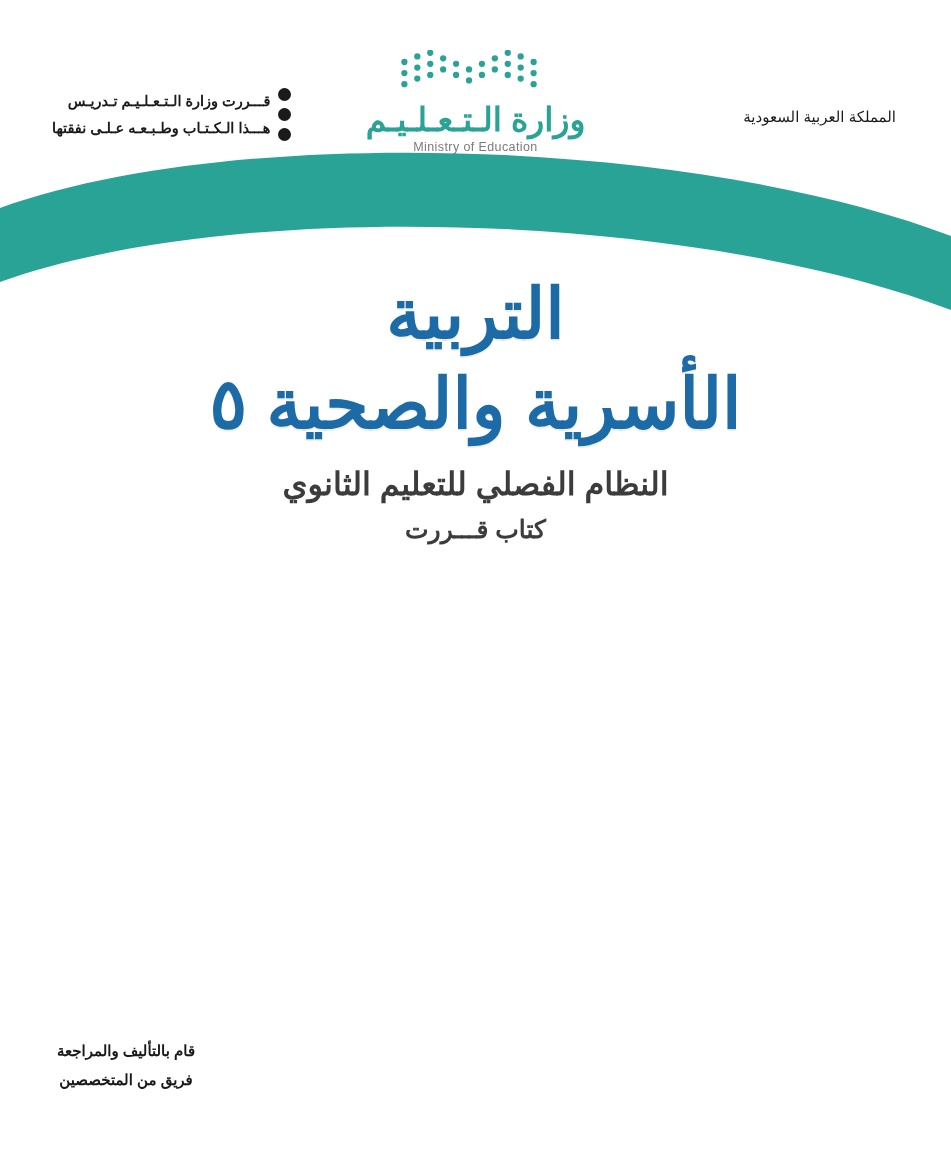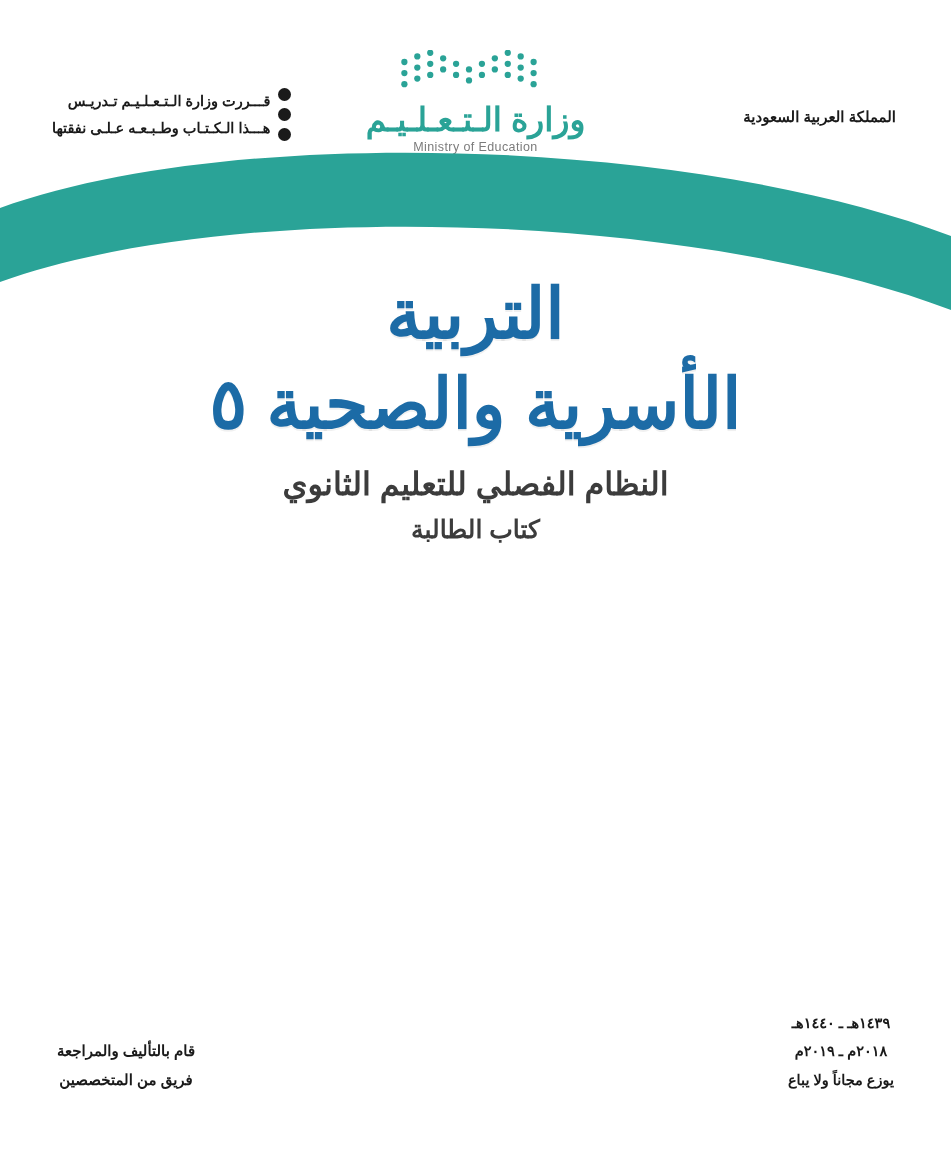--- a/index.html
+++ b/index.html
@@ -88,21 +88,21 @@
     margin-top: 2px;
     direction: ltr;
   }
 
   
   .kingdom {
     position: absolute;
     top: 108px;
     right: 55px;
     font-size: 15px;
-    font-weight: bold;
+    font-weight: normal;
     color: #1a1a1a;
     direction: rtl;
   }
 
   
   .swoosh {
     position: absolute;
     top: 150px;
     left: 0;
     width: 951px;
@@ -239,27 +239,22 @@
   <svg class="swoosh" viewBox="0 0 951 180" preserveAspectRatio="none" xmlns="http://www.w3.org/2000/svg">
     <path d="M0,58 C240,-28 700,-10 951,86 L951,160 C700,64 240,46 0,132 Z" fill="#2aa397"></path>
   </svg>
 
   <div class="title-block">
     <div class="book-title">
       <span>التربية</span>
       <span class="line2">الأسرية والصحية ٥</span>
     </div>
     <div class="subtitle-2">النظام الفصلي للتعليم الثانوي</div>
-    <div class="subtitle-3">كتاب الطالبة</div>
+    <div class="subtitle-3">كتاب قـــررت</div>
   </div>
 
-  <div class="footer-right">
-    <div>١٤٣٩هـ ـ ١٤٤٠هـ</div>
-    <div>٢٠١٨م ـ ٢٠١٩م</div>
-    <div>يوزع مجاناً ولا يباع</div>
-  </div>
 
   <div class="footer-left">
     <div>قام بالتأليف والمراجعة</div>
     <div>فريق من المتخصصين</div>
   </div>
 
 </div>
 
 </body></html>

